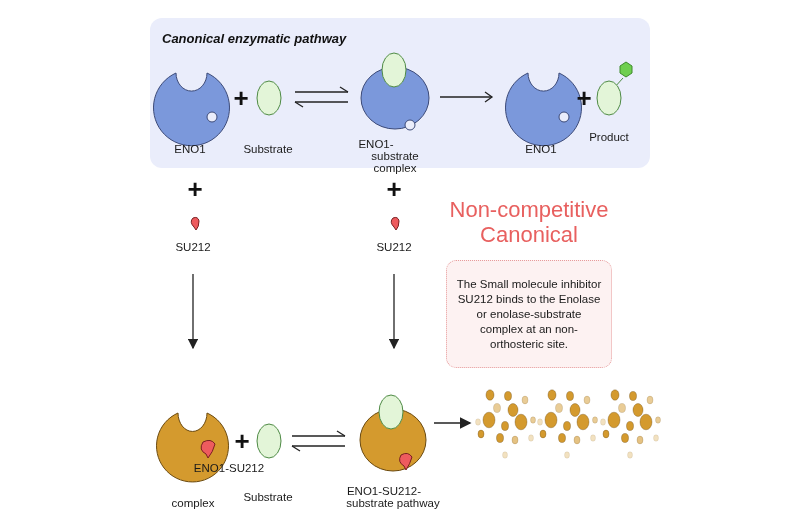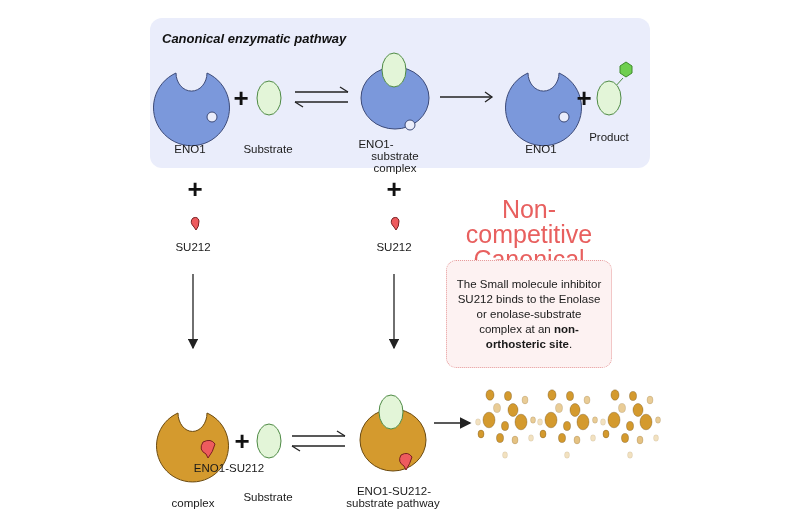--- a/index.html
+++ b/index.html
@@ -2,23 +2,23 @@
 <html><head>
 <meta charset="utf-8">
 <style>
   html, body { margin:0; padding:0; background:#ffffff; }
   body { width:800px; height:530px; position:relative; overflow:hidden; font-family:"Liberation Sans", sans-serif; color:#1a1a1a; }
   .panel { position:absolute; left:150px; top:18px; width:500px; height:150px; background:#eaedfb; border-radius:12px; }
   .panel-title { position:absolute; left:162px; top:31px; font-size:13px; font-weight:bold; font-style:italic; color:#111; }
   .label { position:absolute; font-size:11.5px; color:#1a1a1a; text-align:center; line-height:13px; transform:translateX(-50%); white-space:nowrap; }
   .plus { position:absolute; font-size:26px; font-weight:bold; color:#111; transform:translate(-50%,-50%); line-height:1; }
   svg.art { position:absolute; left:0; top:0; }
-  .heading { position:absolute; left:445px; top:197px; width:168px; text-align:center; color:#e8605f; font-size:25px; line-height:25px; }
+  .heading { position:absolute; left:445px; top:197px; width:168px; text-align:center; color:#e8605f; font-size:22px; line-height:25px; }
   .note { position:absolute; left:446px; top:260px; width:166px; height:108px; background:#fdf2f2; border:1.5px dotted #e79b9b; border-radius:10px; box-sizing:border-box; display:flex; align-items:center; justify-content:center; text-align:center; font-size:11.5px; line-height:15px; padding:4px 8px; color:#1a1a1a; }
-  .note b { font-weight:bold; }
+  .note b { font-weight:normal; }
 </style>
 </head>
 <body>
 
 <div class="panel"></div>
 <div class="panel-title">Canonical enzymatic pathway</div>
 
 <svg class="art" width="800" height="530" viewBox="0 0 800 530">
   <defs>
     <marker id="ah" markerWidth="8" markerHeight="8" refX="7" refY="4" orient="auto">
@@ -157,14 +157,14 @@
   <div>Non-competitive</div>
   <div>Canonical</div>
 </div>
 <div class="note">
   <div><span>The Small molecule inhibitor SU212 binds to the Enolase or enolase-substrate complex at an </span><b>non-orthosteric site</b><span>.</span></div>
 </div>
 
 <div class="label" style="left:193px;top:462px;margin-left:36px;">ENO1-SU212</div>
 <div class="label" style="left:193px;top:497px;">complex</div>
 <div class="label" style="left:268px;top:491px;">Substrate</div>
-<div class="label" style="left:394px;top:485px;">ENO1-SU212-</div>
+<div class="label" style="left:384px;top:485px;">ENO1-SU212-</div>
 <div class="label" style="left:393px;top:497px;">substrate pathway</div>
 
 </body></html>

